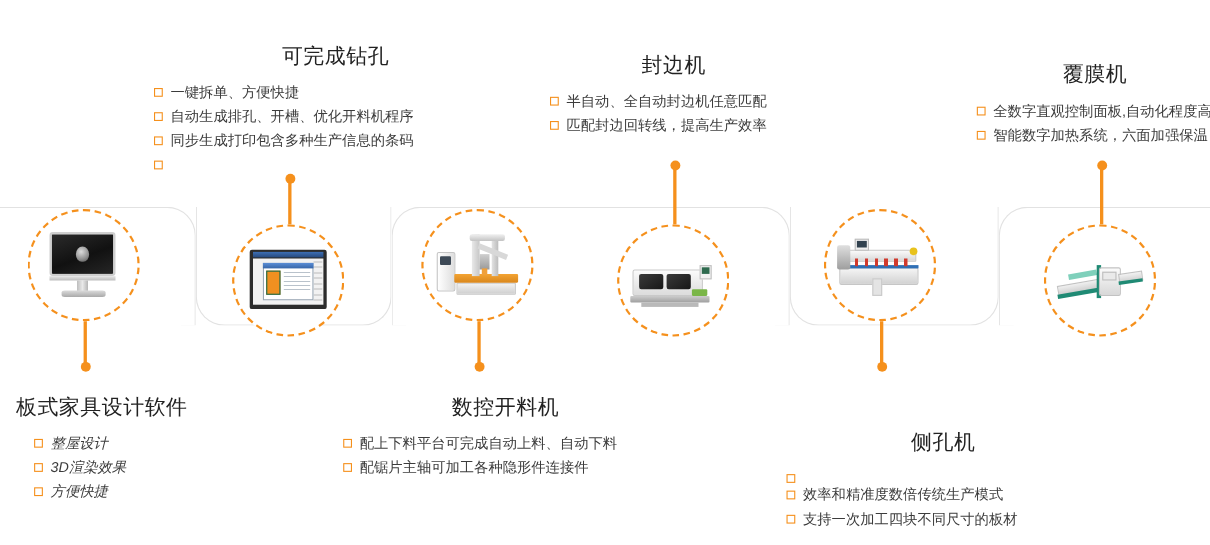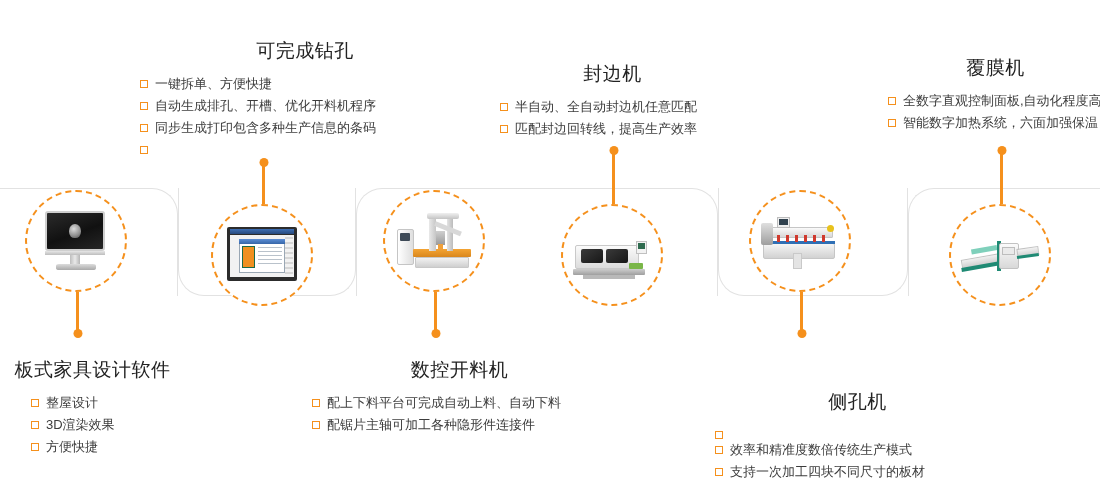--- a/index.html
+++ b/index.html
@@ -308,21 +308,21 @@
     </div>
     <div class="item">
       <span class="box"></span>
       <span>同步生成打印包含多种生产信息的条码</span>
     </div>
     <div class="item">
       <span class="box"></span>
     </div>
   </div>
 
-  <div class="block center" style="left:500px; top:61px; width:225px;">
+  <div class="block center" style="left:500px; top:46px; width:225px;">
     <div class="title">封边机</div>
     <div class="item">
       <span class="box"></span>
       <span>半自动、全自动封边机任意匹配</span>
     </div>
     <div class="item">
       <span class="box"></span>
       <span>匹配封边回转线，提高生产效率</span>
     </div>
   </div>
@@ -334,21 +334,21 @@
       <span>全数字直观控制面板,自动化程度高</span>
     </div>
     <div class="item">
       <span class="box"></span>
       <span>智能数字加热系统，六面加强保温</span>
     </div>
   </div>
 
   <div class="block center" style="left:5px; top:357px; width:175px;">
     <div class="title">板式家具设计软件</div>
-    <div style="padding-left:26px;">
+    <div style="padding-left:26px;font-style:italic;">
       <div class="item">
         <span class="box"></span>
         <span>整屋设计</span>
       </div>
       <div class="item">
         <span class="box"></span>
         <span>3D渲染效果</span>
       </div>
       <div class="item">
         <span class="box"></span>

